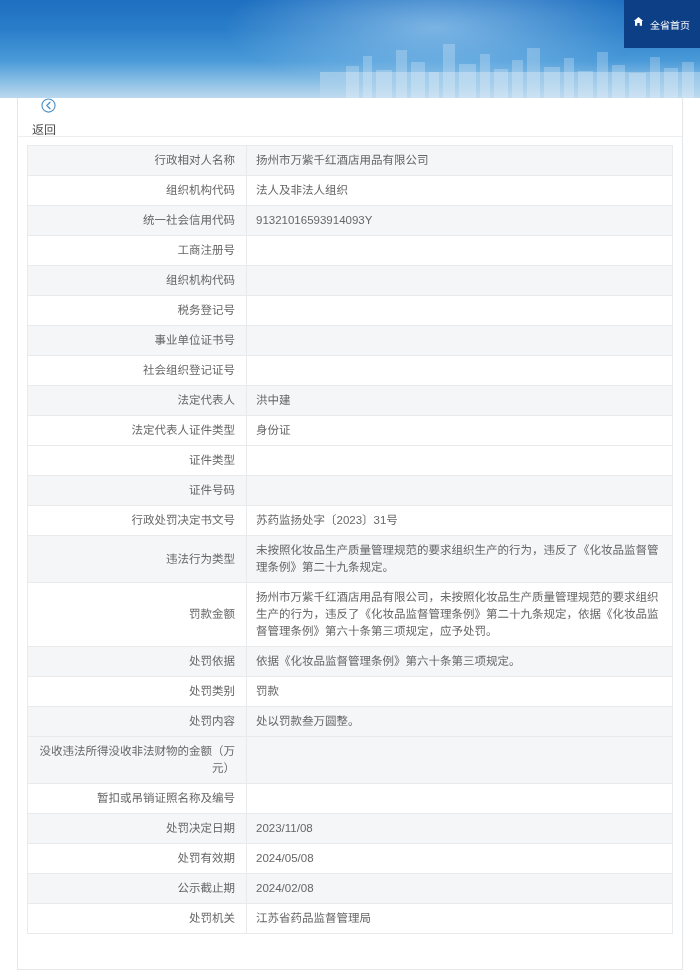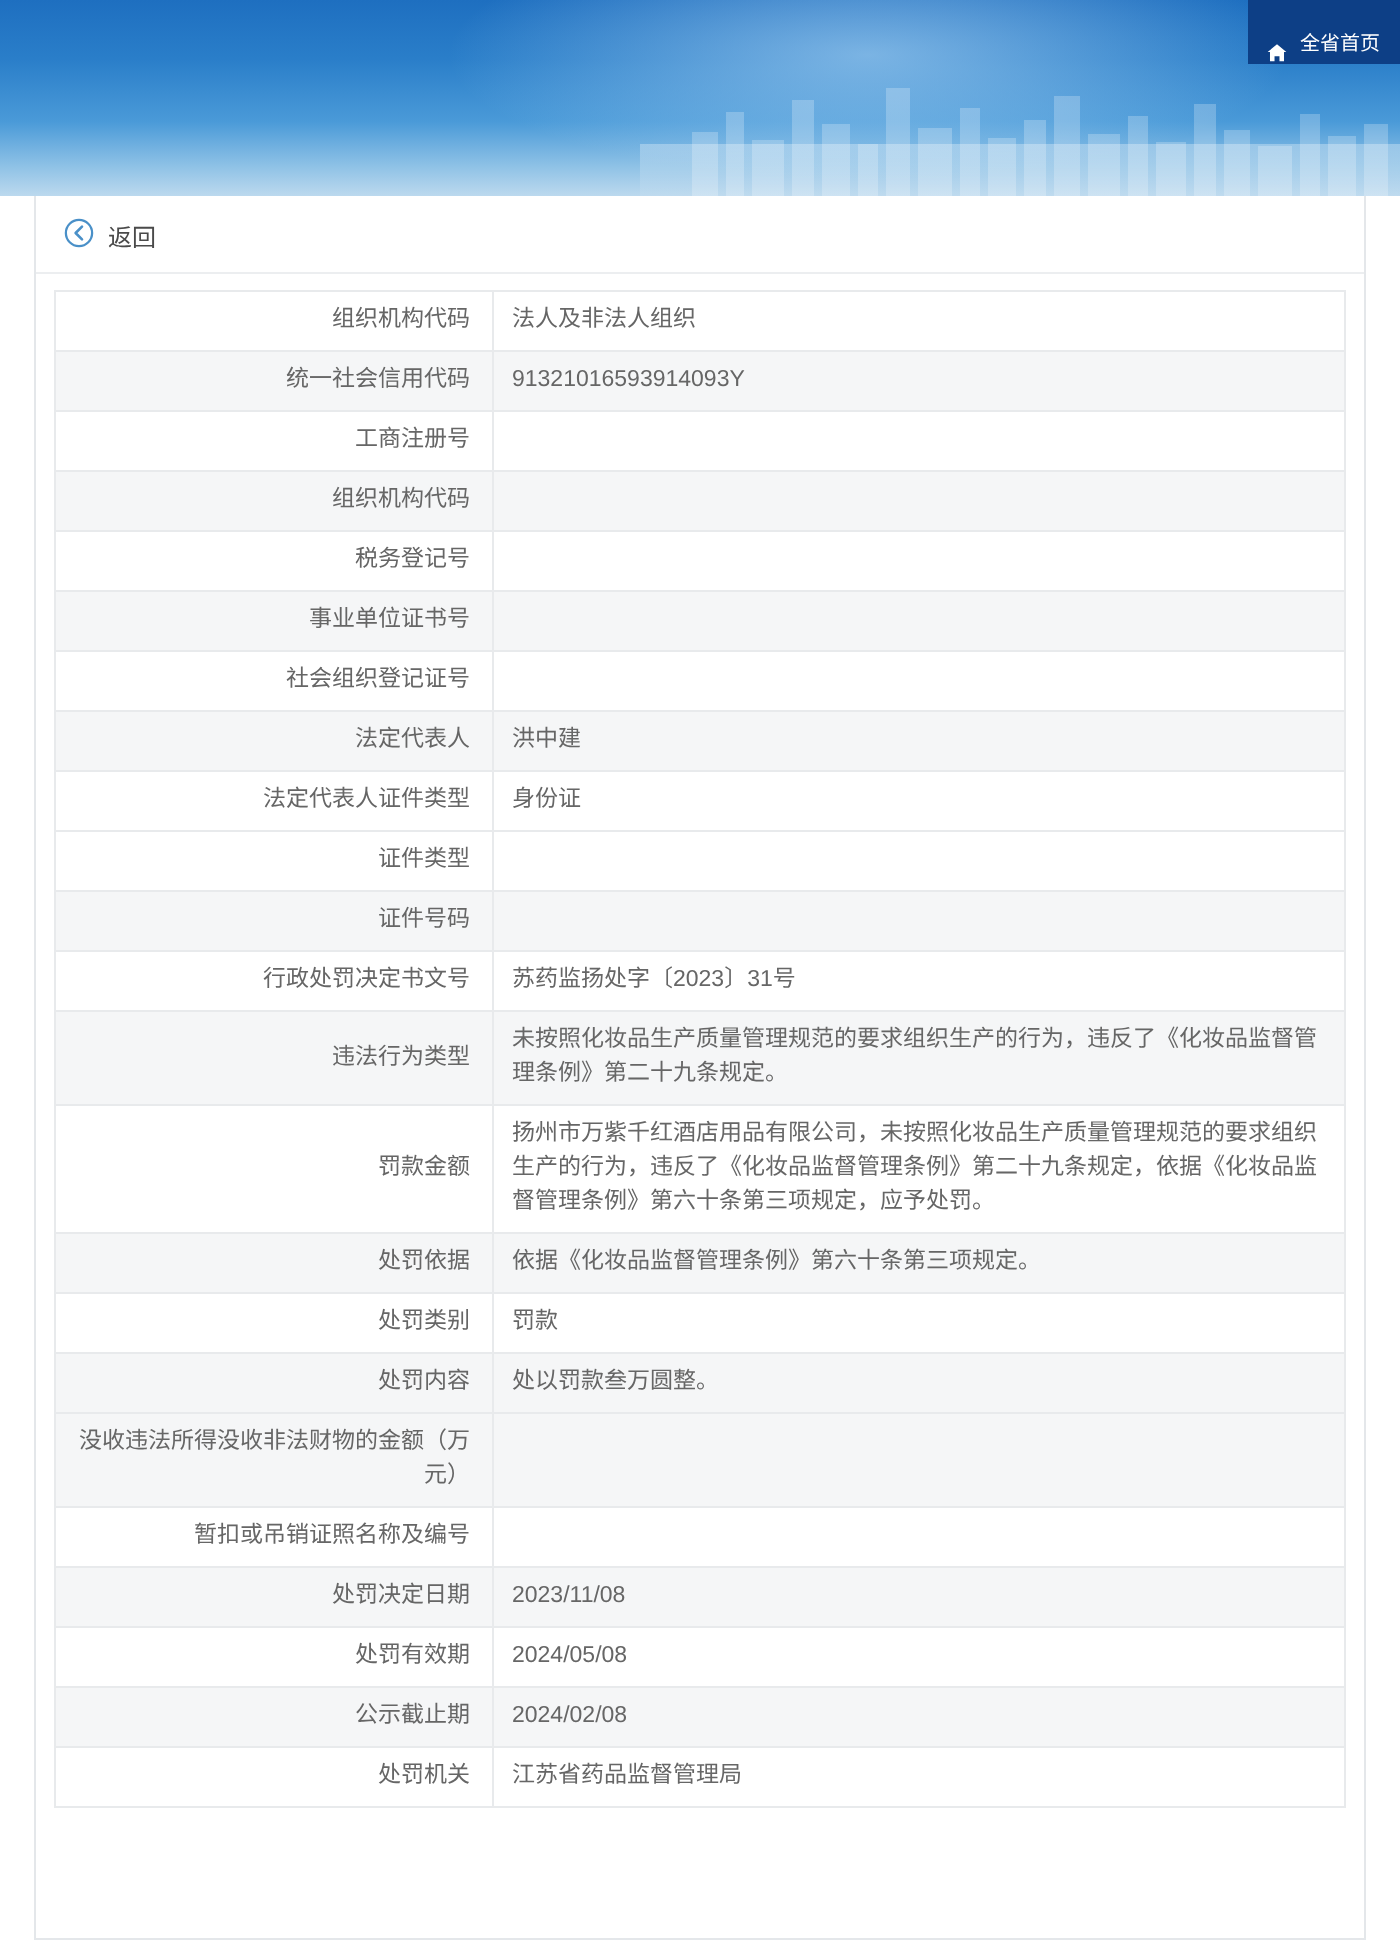--- a/index.html
+++ b/index.html
@@ -80,24 +80,24 @@
        0 2px 3px rgba(10,50,95,.4);
   }
 
   
   .home-link {
     position: absolute;
     top: 0;
     right: 0;
     z-index: 6;
     display: flex;
-    align-items: flex-end;
+    align-items: flex-start;
     gap: 6px;
     height: 32px;
-    padding: 0 10px 0 9px;
+    padding: 16px 10px 0 9px;
     background: #0d3f86;
     color: #ffffff;
     font-size: 10px;
     line-height: 19px;
     cursor: pointer;
     white-space: nowrap;
   }
   .home-link svg { display: block; }
 
   
@@ -114,25 +114,26 @@
   .toolbar {
     height: 39px;
     border-bottom: 1px solid #eceef0;
     display: flex;
     align-items: center;
     padding-left: 14px;
     box-sizing: border-box;
   }
   .back-btn {
     display: inline-flex;
-    align-items: flex-start;
+    align-items: flex-end;
     gap: 7px;
     cursor: pointer;
     color: #4a4a4a;
     font-size: 12px;
+    flex-direction: column;
   }
   .back-circle {
     width: 15px;
     height: 15px;
     flex: 0 0 15px;
   }
 
   
   .table-wrap {
     padding: 8px 9px 12px 9px;
@@ -217,20 +218,24 @@
         <circle cx="8" cy="8" r="7" fill="none" stroke="#4a90c8" stroke-width="1.2"></circle>
         <path d="M9.6 4.6 6.2 8l3.4 3.4" fill="none" stroke="#4a90c8" stroke-width="1.4" stroke-linecap="round" stroke-linejoin="round"></path>
       </svg>
       <span>返回</span>
     </div>
   </div>
 
   <div class="table-wrap">
     <table class="info">
       <tbody>
+          <tr class="odd">
+            <td class="lbl">行政相对人名称</td>
+            <td class="val">扬州市万紫千红酒店用品有限公司</td>
+          </tr>
           <tr class="">
             <td class="lbl">组织机构代码</td>
             <td class="val">法人及非法人组织</td>
           </tr>
           <tr class="odd">
             <td class="lbl">统一社会信用代码</td>
             <td class="val">91321016593914093Y</td>
           </tr>
           <tr class="">
             <td class="lbl">工商注册号</td>

